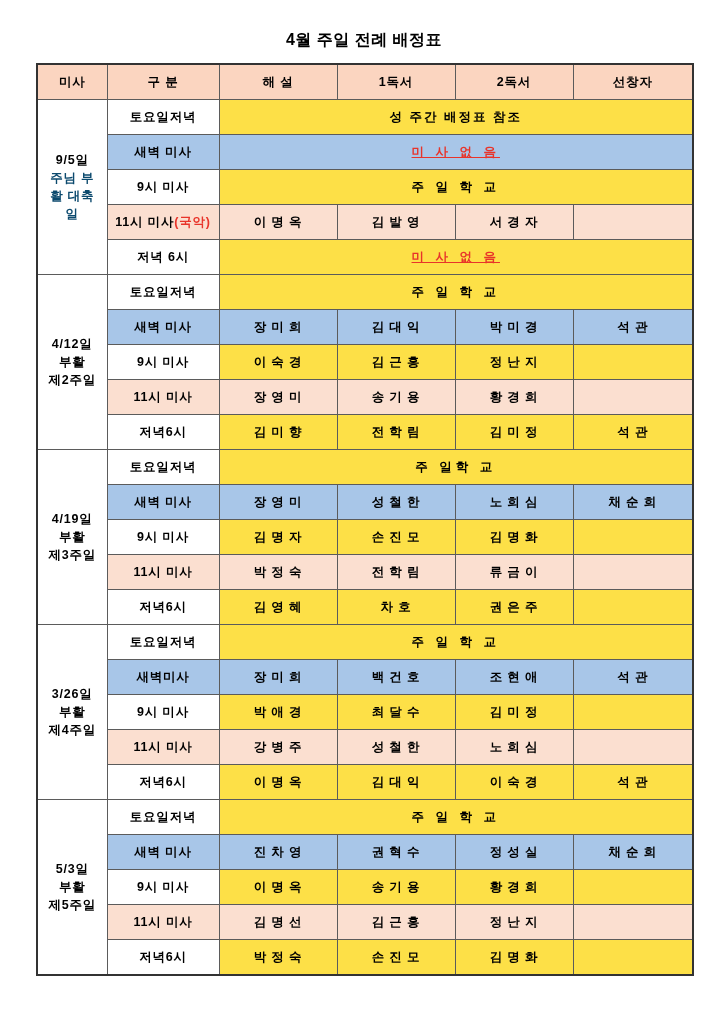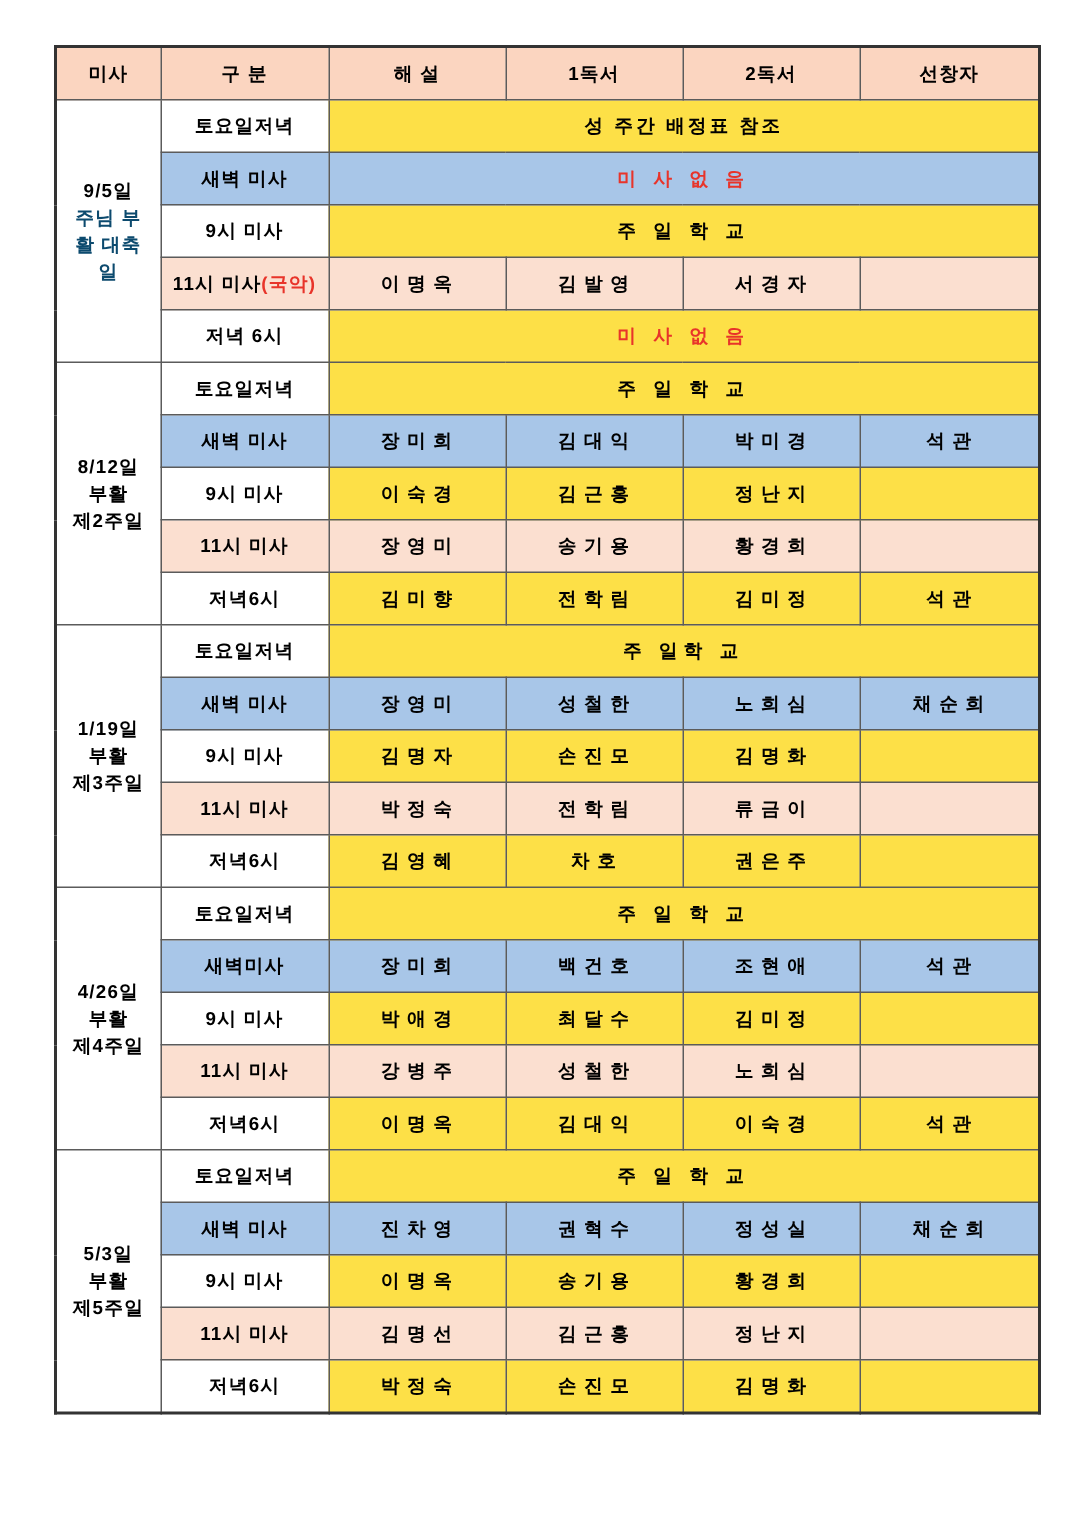--- a/index.html
+++ b/index.html
@@ -73,34 +73,36 @@
   td.gubun-peach { background: #fbdfd0 !important; }
   td.gubun-blue  { background: #a8c6e8 !important; }
   td.gubun-white { background: #ffffff !important; }
 
   td.group-col { background: #ffffff !important; }
 
   .none-text {
     color: #e8342a;
     font-weight: bold;
     letter-spacing: 4px;
+    text-decoration: underline;
   }
   .span-text {
     letter-spacing: 4px;
     font-weight: bold;
   }
   .span-text.tight { letter-spacing: 2px; }
   .gubun-sub { color: #e8342a; text-align: center; }
   .thick-top td { border-top: 2px solid #333333; }
   table.schedule { border: 2px solid #333333; }
 </style>
 </head>
 <body>
 
 <div class="page">
+  <h1 class="doc-title">4월 주일 전례 배정표</h1>
 
   <table class="schedule">
     <colgroup>
       <col class="c-misa">
         <col class="c-gubun">
         <col class="c-hae">
         <col class="c-r1">
         <col class="c-r2">
         <col class="c-sun">
     </colgroup>
@@ -139,21 +141,21 @@
           <td>김 발 영</td>
           <td>서 경 자</td>
           <td></td>
         </tr>
         <tr class="row-white">
           <td class="gubun-white">저녁 6시</td>
           <td colspan="4"><span class="none-text">미 사 없 음</span></td>
         </tr>
         <tr class="row-white thick-top">
           <td rowspan="5" class="group-cell group-col">
-            <div>8/12일</div>
+            <div>4/12일</div>
             <div>부활</div>
             <div>제2주일</div>
           </td>
           <td class="gubun-white">토요일저녁</td>
           <td colspan="4"><span class="span-text">주 일 학 교</span></td>
         </tr>
         <tr class="row-blue">
           <td class="gubun-blue">새벽 미사</td>
           <td>장 미 희</td>
           <td>김 대 익</td>
@@ -176,21 +178,21 @@
         </tr>
         <tr class="row-white">
           <td class="gubun-white">저녁6시</td>
           <td>김 미 향</td>
           <td>전 학 림</td>
           <td>김 미 정</td>
           <td>석 관</td>
         </tr>
         <tr class="row-white thick-top">
           <td rowspan="5" class="group-cell group-col">
-            <div>1/19일</div>
+            <div>4/19일</div>
             <div>부활</div>
             <div>제3주일</div>
           </td>
           <td class="gubun-white">토요일저녁</td>
           <td colspan="4"><span class="span-text">주 일학 교</span></td>
         </tr>
         <tr class="row-blue">
           <td class="gubun-blue">새벽 미사</td>
           <td>장 영 미</td>
           <td>성 철 한</td>
@@ -213,21 +215,21 @@
         </tr>
         <tr class="row-white">
           <td class="gubun-white">저녁6시</td>
           <td>김 영 혜</td>
           <td>차 호</td>
           <td>권 은 주</td>
           <td></td>
         </tr>
         <tr class="row-white thick-top">
           <td rowspan="5" class="group-cell group-col">
-            <div>4/26일</div>
+            <div>3/26일</div>
             <div>부활</div>
             <div>제4주일</div>
           </td>
           <td class="gubun-white">토요일저녁</td>
           <td colspan="4"><span class="span-text">주 일 학 교</span></td>
         </tr>
         <tr class="row-blue">
           <td class="gubun-blue">새벽미사</td>
           <td>장 미 희</td>
           <td>백 건 호</td>

